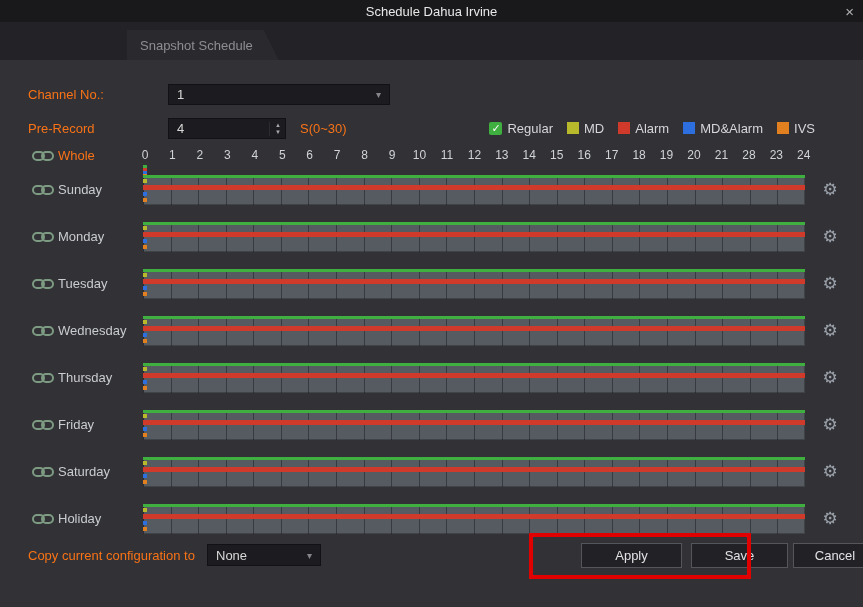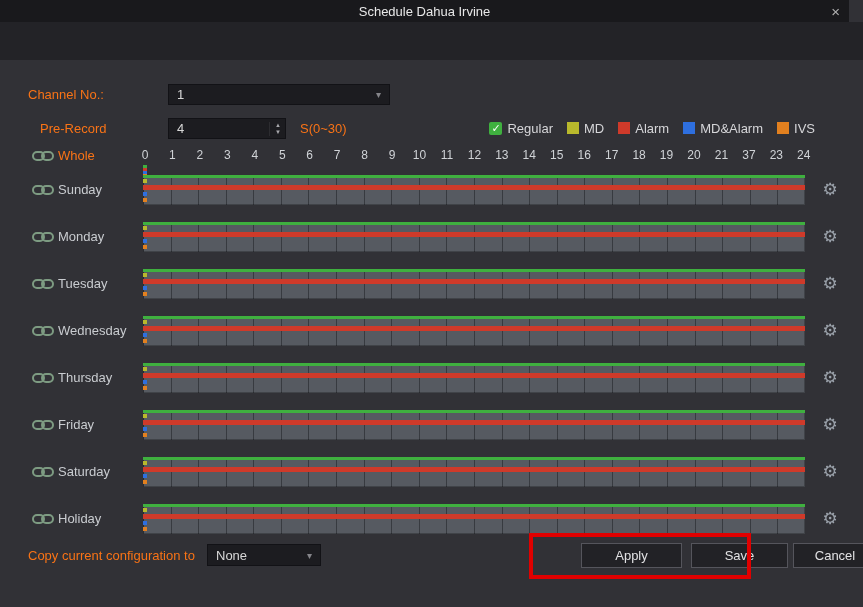--- a/index.html
+++ b/index.html
@@ -2,21 +2,21 @@
 <html><head>
 <meta charset="utf-8">
 <style>
   * { box-sizing: border-box; }
   html,body { margin:0; padding:0; background:#111; }
   body { font-family:"Liberation Sans", sans-serif; }
 
   .window { position:relative; width:863px; height:607px; background:#313136; overflow:hidden; }
 
   
-  .titlebar { position:absolute; top:0; left:0; right:14px; height:22px; background:#19191c;
+  .titlebar { position:absolute; top:0; left:0; right:0; height:22px; background:#19191c;
               display:flex; align-items:center; justify-content:center;
               color:#e8e8e8; font-size:13px; }
   .close-btn { position:absolute; right:9px; top:0; height:22px; display:flex; align-items:center;
                color:#b0b0b0; font-size:15px; cursor:default; }
 
   
   .tabstrip { position:absolute; top:22px; left:0; right:0; height:38px; background:#232327; }
   .tab { position:absolute; bottom:0; height:30px; display:flex; align-items:center;
          padding:0 26px 0 13px; font-size:13px;
          clip-path:polygon(0 0, calc(100% - 15px) 0, 100% 100%, 0 100%); }
@@ -82,31 +82,32 @@
 <body>
 
 <div class="window">
 
   <div class="titlebar">
     <span>Schedule Dahua Irvine</span>
     <span class="close-btn">×</span>
   </div>
 
   <div class="tabstrip">
+    <div class="tab tab-inactive">Snapshot Schedule</div>
   </div>
 
   <div class="content">
 
     <span class="label" style="left:28px; top:27px;">Channel No.:</span>
     <div class="field" style="left:168px; top:24px; width:222px; height:21px;">
       <span>1</span>
       <span class="caret">▾</span>
     </div>
 
-    <span class="label" style="left:28px; top:61px;margin-left:12px;">Pre-Record</span>
+    <span class="label" style="left:28px; top:61px;">Pre-Record</span>
     <div class="field" style="left:168px; top:58px; width:118px; height:21px;">
       <span>4</span>
       <span class="spin-arrows">
           <span>▲</span>
           <span>▼</span>
         </span>
     </div>
     <span class="label" style="left:300px; top:61px;">S(0~30)</span>
 
     <div class="legend">
@@ -158,21 +159,21 @@
           <span class="hour" style="left: 474.4px;">12</span>
           <span class="hour" style="left: 501.85px;">13</span>
           <span class="hour" style="left: 529.3px;">14</span>
           <span class="hour" style="left: 556.75px;">15</span>
           <span class="hour" style="left: 584.2px;">16</span>
           <span class="hour" style="left: 611.65px;">17</span>
           <span class="hour" style="left: 639.1px;">18</span>
           <span class="hour" style="left: 666.55px;">19</span>
           <span class="hour" style="left: 694px;">20</span>
           <span class="hour" style="left: 721.45px;">21</span>
-          <span class="hour" style="left: 748.9px;">37</span>
+          <span class="hour" style="left: 748.9px;">28</span>
           <span class="hour" style="left: 776.35px;">23</span>
           <span class="hour" style="left: 803.8px;">24</span>
         </div>
     </div>
 
     <div class="whole-stubs">
       <span class="whole-stub" style="background: rgb(63, 176, 63);"></span>
       <span class="whole-stub" style="background: rgb(207, 58, 42);"></span>
       <span class="whole-stub" style="background: rgb(46, 111, 223);"></span>
       <span class="whole-stub" style="background: rgb(226, 128, 31);"></span>

